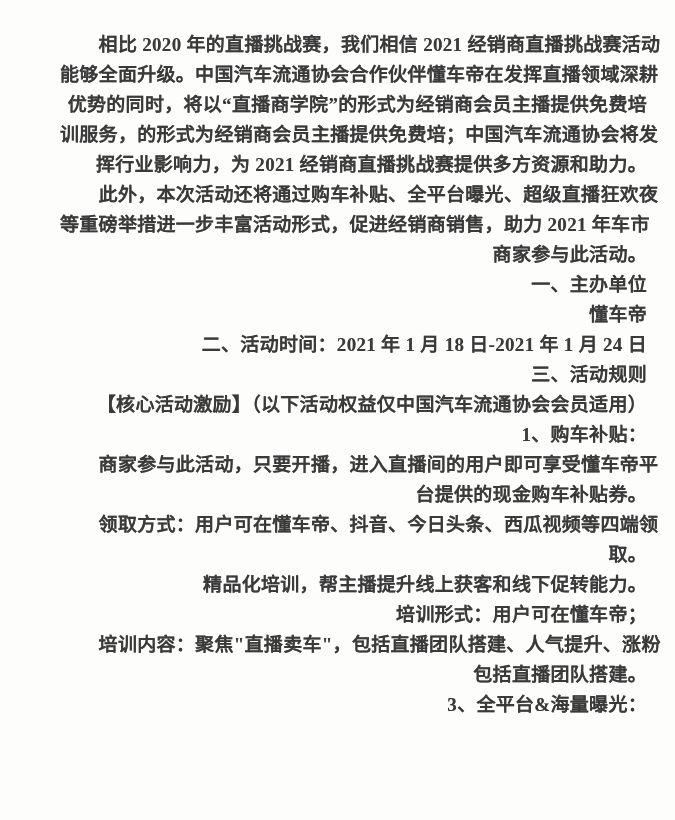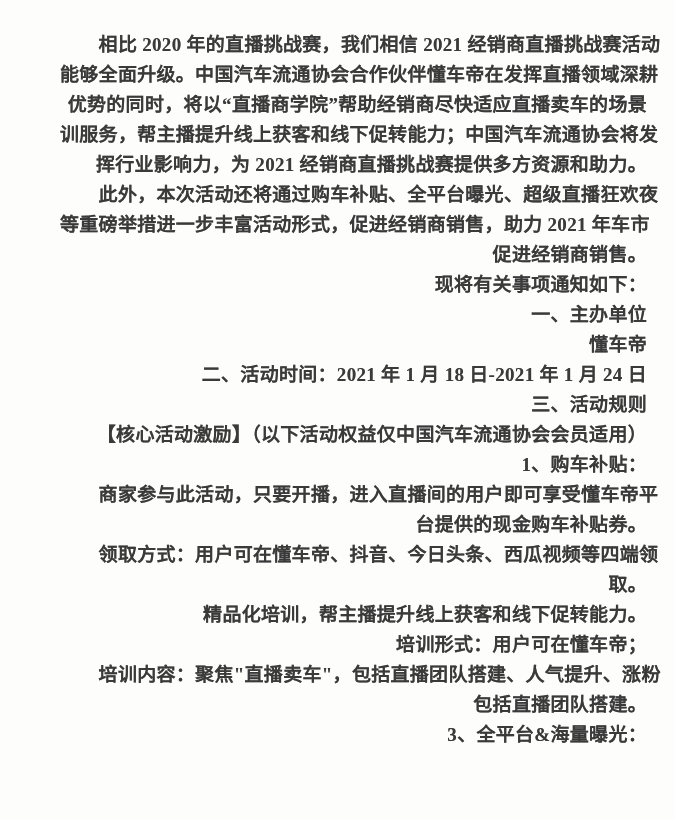--- a/index.html
+++ b/index.html
@@ -30,27 +30,26 @@
     text-shadow: 0 0 0.3px rgba(60,60,60,0.55);
     text-align: right;
   }
 </style>
 </head>
 <body>
 
 <div class="page">
   <div class="doc-line">　　相比 2020 年的直播挑战赛，我们相信 2021 经销商直播挑战赛活动</div>
   <div class="doc-line">能够全面升级。中国汽车流通协会合作伙伴懂车帝在发挥直播领域深耕</div>
-  <div class="doc-line">优势的同时，将以“直播商学院”帮助经销商尽快适应直播卖车的场景</div>
-  <div class="doc-line">训服务，帮主播提升线上获客和线下促转能力；中国汽车流通协会将发</div>
+  <div class="doc-line">优势的同时，将以“直播商学院”的形式为经销商会员主播提供免费培</div>
+  <div class="doc-line">训服务，的形式为经销商会员主播提供免费培；中国汽车流通协会将发</div>
   <div class="doc-line">挥行业影响力，为 2021 经销商直播挑战赛提供多方资源和助力。</div>
   <div class="doc-line">　　此外，本次活动还将通过购车补贴、全平台曝光、超级直播狂欢夜</div>
   <div class="doc-line">等重磅举措进一步丰富活动形式，促进经销商销售，助力 2021 年车市</div>
-  <div class="doc-line">促进经销商销售。</div>
-  <div class="doc-line">　　现将有关事项通知如下：</div>
+  <div class="doc-line">商家参与此活动。</div>
   <div class="doc-line">　　一、主办单位</div>
   <div class="doc-line">　　懂车帝</div>
   <div class="doc-line">　　二、活动时间：2021 年 1 月 18 日-2021 年 1 月 24 日</div>
   <div class="doc-line">　　三、活动规则</div>
   <div class="doc-line">　　【核心活动激励】（以下活动权益仅中国汽车流通协会会员适用）</div>
   <div class="doc-line">　　1、购车补贴：</div>
   <div class="doc-line">　　商家参与此活动，只要开播，进入直播间的用户即可享受懂车帝平</div>
   <div class="doc-line">台提供的现金购车补贴券。</div>
   <div class="doc-line">　　领取方式：用户可在懂车帝、抖音、今日头条、西瓜视频等四端领</div>
   <div class="doc-line">取。</div>

